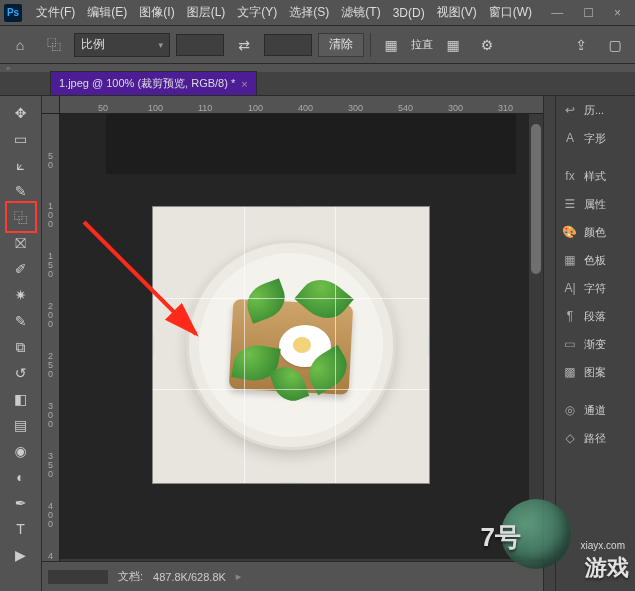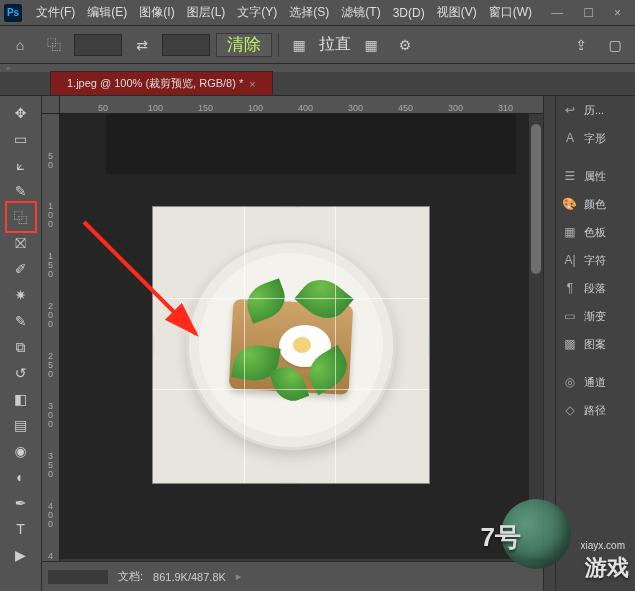--- a/index.html
+++ b/index.html
@@ -11,28 +11,28 @@
 .titlebar .menu { color: #ddd; font-size: 12px; padding: 3px 6px; cursor: pointer; }
 .titlebar .spacer { flex: 1; }
 .titlebar .winbtn { color: #aaa; font-size: 12px; padding: 4px 10px; cursor: pointer; }
 
 
 .optionsbar { height: 38px; background: #535353; border-bottom: 1px solid #2a2a2a; display: flex; align-items: center; padding: 0 6px; gap: 6px; }
 .optionsbar .iconbtn { width: 28px; height: 28px; color: #ccc; display: flex; align-items: center; justify-content: center; cursor: pointer; font-size: 14px; }
 .optionsbar .dropdown { background: #3f3f3f; border: 1px solid #2a2a2a; color: #ddd; font-size: 12px; padding: 3px 6px; min-width: 96px; height: 24px; display: flex; align-items: center; justify-content: space-between; }
 .optionsbar .dropdown .chev { font-size: 9px; color: #999; }
 .optionsbar .input-sm { background: #3f3f3f; border: 1px solid #2a2a2a; width: 48px; height: 22px; color: #ddd; }
-.optionsbar .btn-text { background: #5a5a5a; border: 1px solid #3a3a3a; color: #bef264; font-size: 17px; padding: 3px 10px; height: 24px; display: flex; align-items: center; }
+.optionsbar .btn-text { background: #5a5a5a; border: 1px solid #3a3a3a; color: #e5e5e5; font-size: 12px; padding: 3px 10px; height: 24px; display: flex; align-items: center; }
 .optionsbar .sep { width: 1px; height: 24px; background: #3a3a3a; }
 
 .collapse-row { height: 8px; background: #535353; text-align: left; padding-left: 6px; color: #888; font-size: 8px; }
 
 
 .doctabs { height: 24px; background: #424242; display: flex; align-items: flex-end; padding-left: 50px; border-bottom: 1px solid #2a2a2a; }
-.doctab { background: #7f1d1d; color: #ddd; font-size: 11px; padding: 4px 16px; display: flex; align-items: center; gap: 6px; border-top: 1px solid #2a2a2a; border-left: 1px solid #2a2a2a; border-right: 1px solid #2a2a2a; }
+.doctab { background: #4c1d95; color: #ddd; font-size: 11px; padding: 4px 8px; display: flex; align-items: center; gap: 6px; border-top: 1px solid #2a2a2a; border-left: 1px solid #2a2a2a; border-right: 1px solid #2a2a2a; }
 .doctab .tabclose { color: #999; font-size: 11px; cursor: pointer; }
 
 
 .main { display: flex; height: 495px; }
 .toolbar { width: 42px; background: #535353; border-right: 1px solid #2a2a2a; display: flex; flex-direction: column; align-items: center; padding-top: 4px; }
 .tool { width: 26px; height: 26px; color: #ccc; display: flex; align-items: center; justify-content: center; cursor: pointer; margin-bottom: 0px; font-size: 14px; position: relative; }
 .tool.highlight { outline: 2px solid #ff3b30; outline-offset: 1px; }
 
 
 .canvas-wrap { flex: 1; position: relative; background: #252525; }
@@ -114,27 +114,31 @@
   <div class="menu">窗口(W)</div>
   <div class="spacer"></div>
   <div class="winbtn">—</div>
   <div class="winbtn">☐</div>
   <div class="winbtn">×</div>
 </div>
 
 <div class="optionsbar">
   <div class="iconbtn">⌂</div>
   <div class="iconbtn">⿻</div>
+  <div class="dropdown">
+    <span>比例</span>
+    <span class="chev">▾</span>
+  </div>
   <input class="input-sm" style="">
   <div class="iconbtn">⇄</div>
   <input class="input-sm" style="">
   <div class="btn-text">清除</div>
   <div class="sep"></div>
   <div class="iconbtn">▦</div>
-  <div style="color:#ddd;font-size:16px">拉直</div>
+  <div style="color:#ddd;font-size:11px">拉直</div>
   <div class="iconbtn">▦</div>
   <div class="iconbtn">⚙</div>
   <div class="spacer" style="flex:1"></div>
   <div class="iconbtn">⇪</div>
   <div class="iconbtn">▢</div>
 </div>
 
 <div class="collapse-row">»</div>
 
 <div class="doctabs">
@@ -166,25 +170,25 @@
     <div class="tool">T</div>
     <div class="tool">▶</div>
   </div>
 
   <div class="canvas-wrap">
     <div class="ruler-corner"></div>
     <div class="ruler-h">
       <span style="width:36px"></span>
       <span>50</span>
       <span>100</span>
-      <span>150</span>
+      <span>110</span>
       <span>100</span>
       <span>400</span>
       <span>300</span>
-      <span>450</span>
+      <span>540</span>
       <span>300</span>
       <span>310</span>
     </div>
     <div class="ruler-v">
       <span style="height:36px"></span>
       <span style="white-space:pre">5
 0</span>
       <span style="white-space:pre">1
 0
 0</span>
@@ -252,36 +256,40 @@
     <div class="scroll-v">
         <div class="thumb"></div>
       </div>
     <div class="scroll-h">
         <div class="thumb"></div>
       </div>
 
     <div class="statusbar">
       <div class="zoomfield"></div>
       <span>文档:</span>
-      <span>861.9K/487.8K</span>
+      <span>487.8K/628.8K</span>
       <span style="color:#888">▸</span>
     </div>
   </div>
 
   <div class="panel-collapsed"></div>
   <div class="panels">
     <div class="panel-item">
         <span class="picon">↩</span>
         <span>历...</span>
       </div>
     <div class="panel-item">
         <span class="picon">A</span>
         <span>字形</span>
       </div>
     <div class="panel-sep"></div>
+    <div class="panel-item">
+        <span class="picon">fx</span>
+        <span>样式</span>
+      </div>
     <div class="panel-item">
         <span class="picon">☰</span>
         <span>属性</span>
       </div>
     <div class="panel-item">
         <span class="picon">🎨</span>
         <span>颜色</span>
       </div>
     <div class="panel-item">
         <span class="picon">▦</span>

